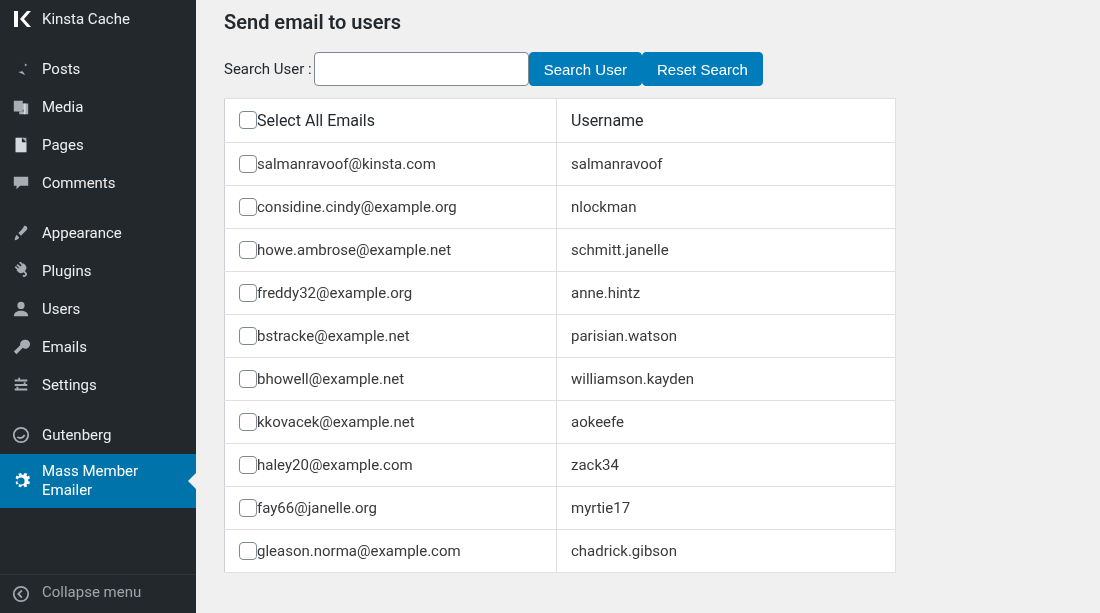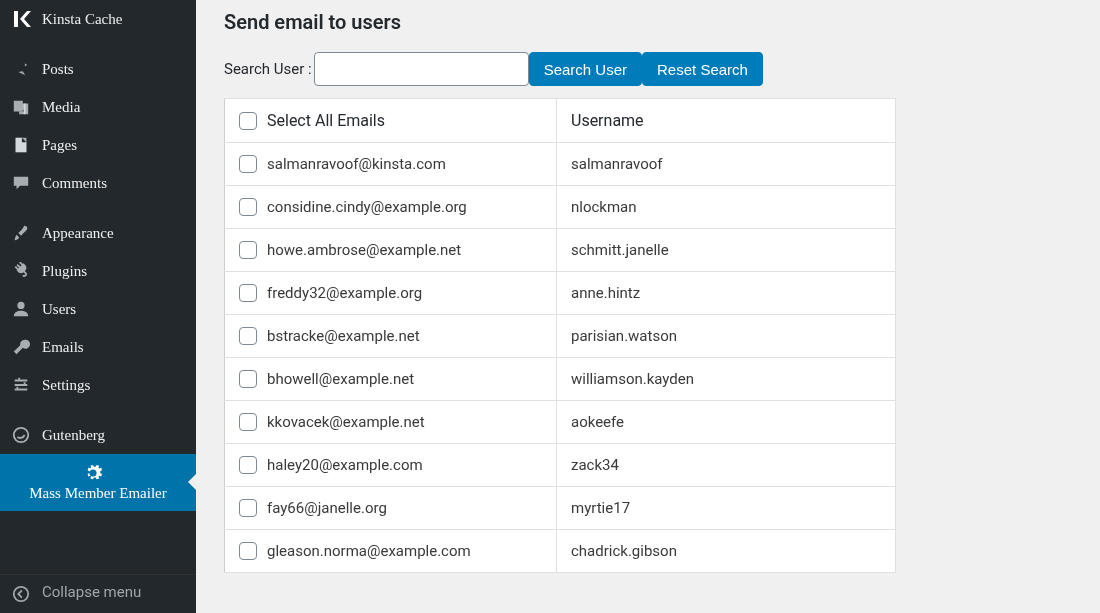--- a/index.html
+++ b/index.html
@@ -18,21 +18,20 @@
     width: 196px;
     background: #23282d;
     color: #eee;
     height: 100%;
     position: relative;
     display: flex;
     flex-direction: column;
   }
   .menu {
     list-style: none;
-    font-family: Liberation Serif, serif;
   }
   .menu li {
     display: flex;
     align-items: center;
     padding: 8px 10px 8px 10px;
     color: #eee;
     cursor: pointer;
     position: relative;
     min-height: 36px;
   }
@@ -44,21 +43,20 @@
     display: inline-flex;
     align-items: center;
     justify-content: center;
     flex-shrink: 0;
   }
   .menu li .icon svg { fill: rgba(240,245,250,.65); }
   .menu li:first-child .icon svg { fill: #fff; }
   .menu li.active {
     background: #0073aa;
     color: #fff;
-    flex-direction: column;
   }
   .menu li.active .icon svg { fill: #fff; }
   .menu li.active::after {
     content: "";
     position: absolute;
     right: 0;
     top: 50%;
     transform: translateY(-50%);
     border: 8px solid transparent;
     border-right-color: #f0f0f0;
@@ -147,22 +145,21 @@
   table.users th {
     font-weight: 400;
     color: #24292e;
     font-size: 16px;
   }
   table.users td:first-child, table.users th:first-child {
     width: 332px;
   }
   .cb-cell {
     display: flex;
-    align-items: flex-end;
-    gap: 10px;
+    align-items: flex-start;
   }
   .cb {
     appearance: none;
     width: 18px;
     height: 18px;
     border: 1px solid #7e8993;
     border-radius: 4px;
     background: #fff;
     cursor: pointer;
     flex-shrink: 0;

